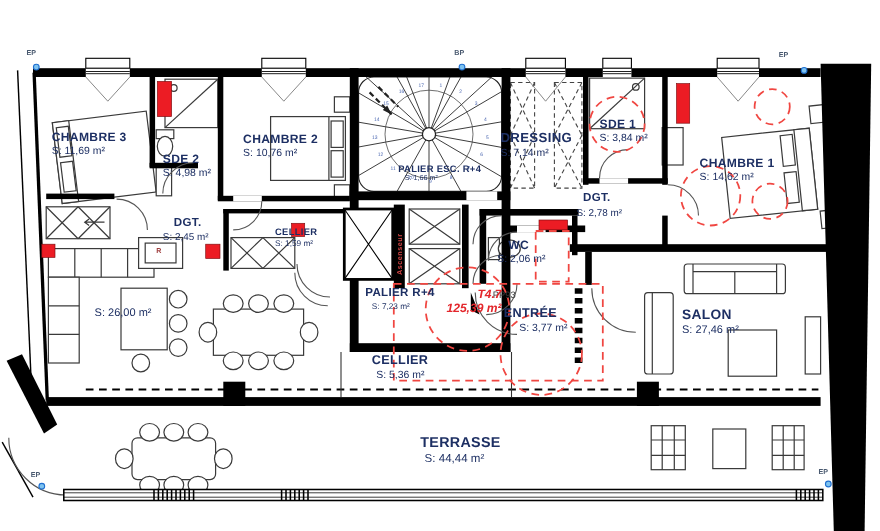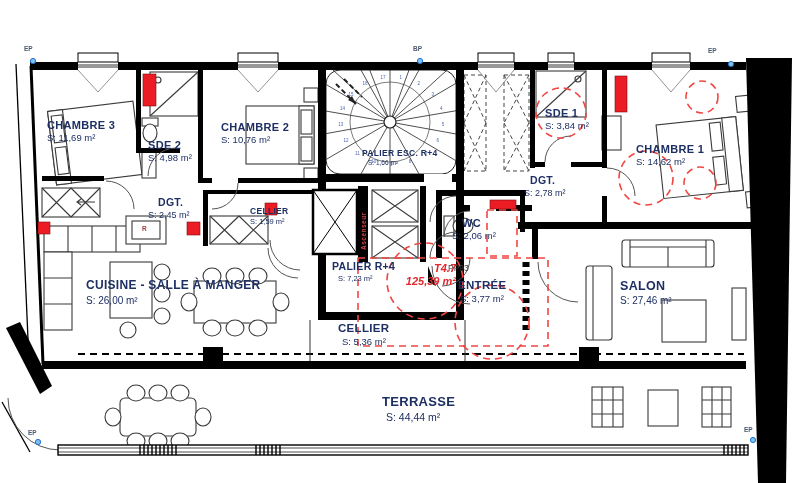--- a/index.html
+++ b/index.html
@@ -347,20 +347,24 @@
   <div class="rarea" style="font-size:9.5px">S: 4,98 m²</div>
 </div>
 <div class="lbl" style="left:221px;top:120px;font-size:11px">
   <div class="rname">CHAMBRE 2</div>
   <div class="rarea" style="font-size:9.5px">S: 10,76 m²</div>
 </div>
 <div class="lbl" style="left:362px;top:148px;font-size:8.5px">
   <div class="rname">PALIER ESC. R+4</div>
   <div class="rarea" style="font-size:6.5px;padding-left:6px">S: 1,66 m²</div>
 </div>
+<div class="lbl" style="left:455px;top:118px;font-size:12px">
+  <div class="rname">DRESSING</div>
+  <div class="rarea" style="font-size:9.5px">S: 7,14 m²</div>
+</div>
 <div class="lbl" style="left:545px;top:106px;font-size:11px">
   <div class="rname">SDE 1</div>
   <div class="rarea" style="font-size:9.5px">S: 3,84 m²</div>
 </div>
 <div class="lbl" style="left:636px;top:142px;font-size:11px">
   <div class="rname">CHAMBRE 1</div>
   <div class="rarea" style="font-size:9.5px">S: 14,62 m²</div>
 </div>
 <div class="lbl" style="left:158px;top:196px;font-size:10.5px">
   <div class="rname">DGT.</div>
@@ -377,24 +381,23 @@
 <div class="lbl" style="left:462px;top:216px;font-size:11px">
   <div class="rname">WC</div>
   <div class="rarea" style="font-size:9.5px;margin-left:-10px">S: 2,06 m²</div>
 </div>
 <div class="lbl" style="left:332px;top:260px;font-size:10.5px">
   <div class="rname">PALIER R+4</div>
   <div class="rarea" style="font-size:7.5px;padding-left:6px">S: 7,23 m²</div>
 </div>
 <div class="lbl" style="left:458px;top:278px;font-size:11.5px">
   <div class="rname">ENTRÉE</div>
-  <div class="rarea" style="font-size:9.5px;padding-left:2px">S: 3,77 m²</div>
+  <div class="rarea" style="font-size:9.5px;padding-left:14px">S: 3,77 m²</div>
 </div>
 <div class="lbl" style="left:86px;top:278px;font-size:12px">
-  <div class="rname">CUISINE - SALLE À MANGER</div>
   <div class="rarea" style="font-size:10px">S: 26,00 m²</div>
 </div>
 <div class="lbl" style="left:620px;top:278px;font-size:12.5px">
   <div class="rname">SALON</div>
   <div class="rarea" style="font-size:10px">S: 27,46 m²</div>
 </div>
 <div class="lbl" style="left:338px;top:321px;font-size:11.5px">
   <div class="rname">CELLIER</div>
   <div class="rarea" style="font-size:9.5px;padding-left:4px">S: 5,36 m²</div>
 </div>

